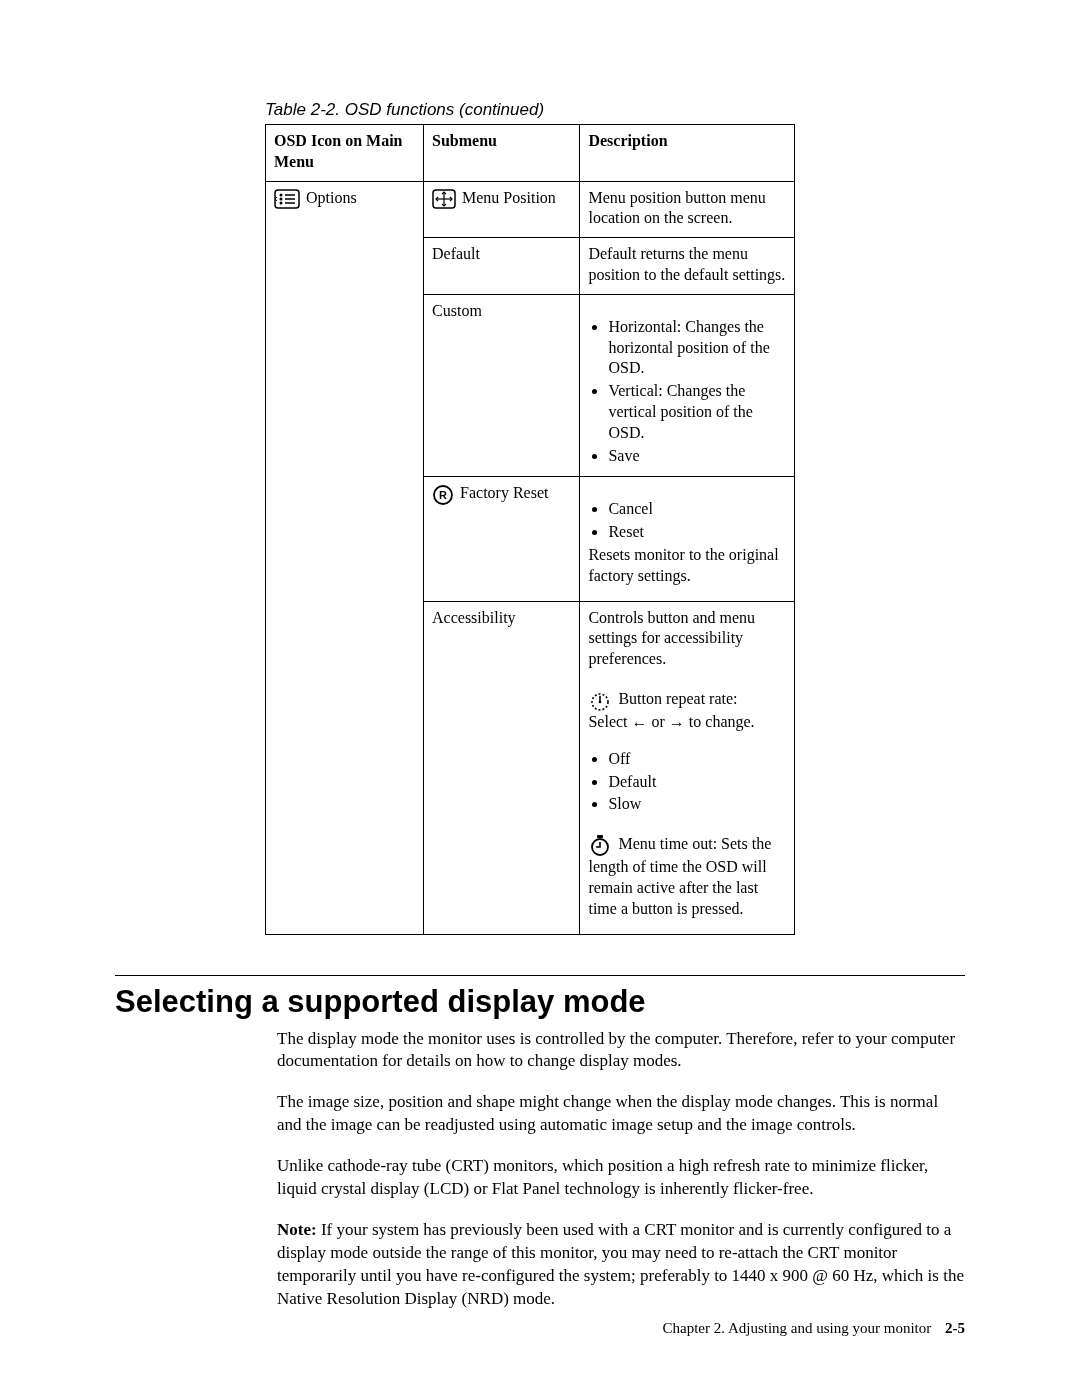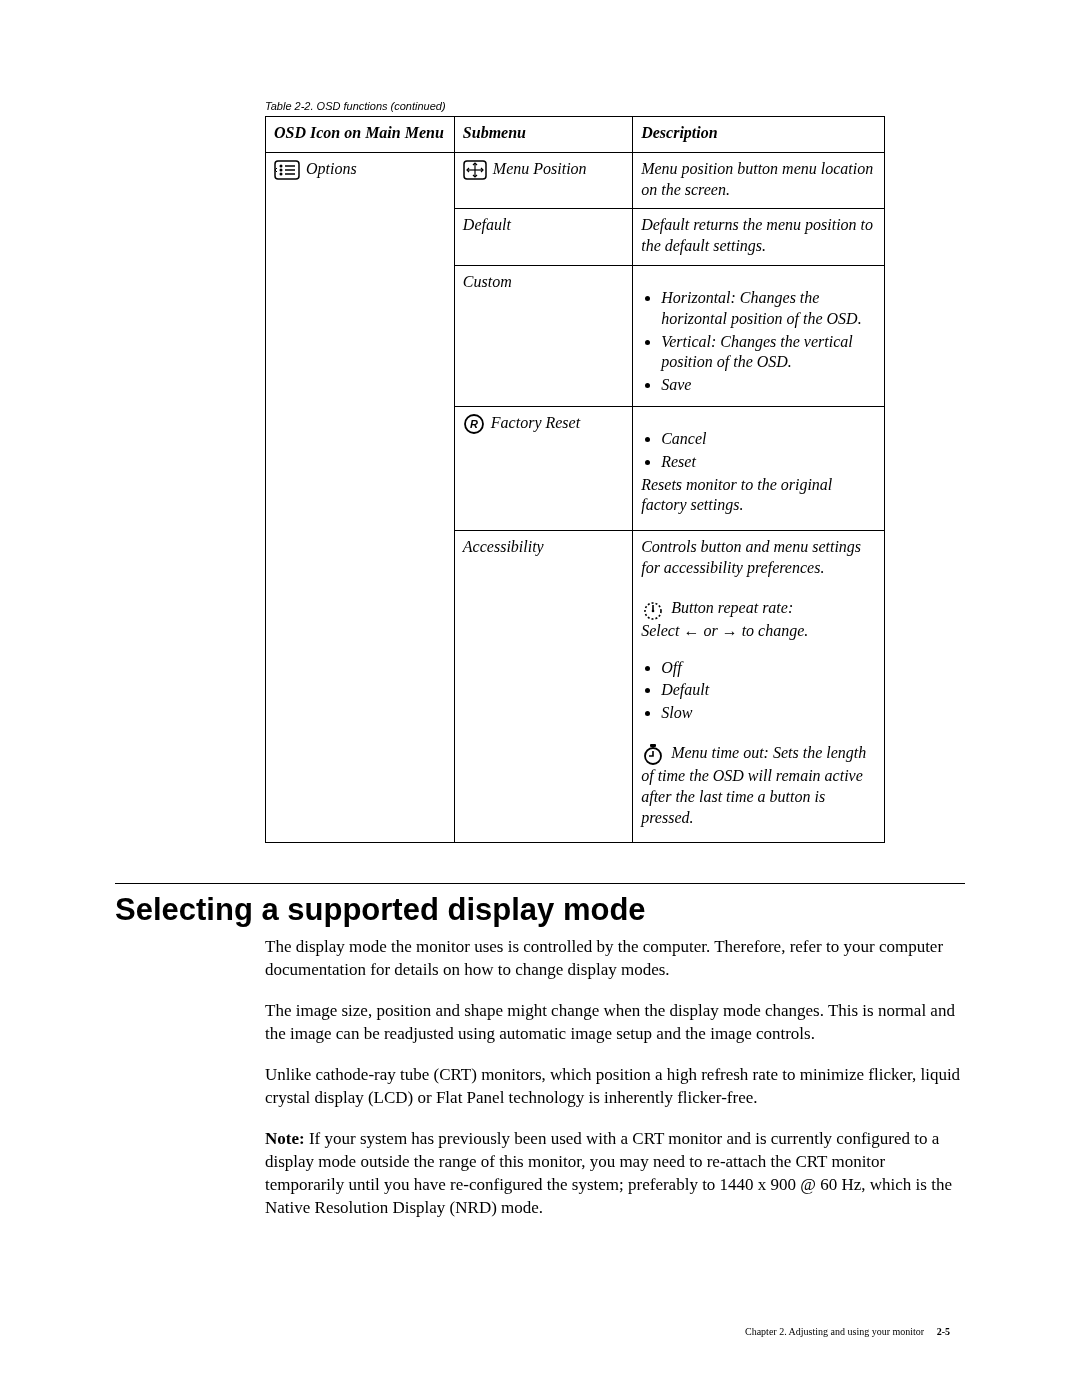--- a/index.html
+++ b/index.html
@@ -14,31 +14,30 @@
     box-sizing: border-box;
   }
   .page {
     padding: 100px 115px 60px 115px;
     box-sizing: border-box;
     height: 100%;
     position: relative;
   }
   .table-caption {
     font-style: italic;
-    font-size: 11px;
+    font-size: 17px;
     margin: 0 0 4px 150px;
     font-family: Arial, Helvetica, sans-serif;
   }
   table.osd {
     border-collapse: collapse;
     margin-left: 150px;
-    width: 620px;
+    width: 530px;
     font-size: 16px;
     line-height: 1.3;
-    font-style: italic;
   }
   table.osd th, table.osd td {
     border: 1px solid #000;
     padding: 6px 8px 8px 8px;
     text-align: left;
     vertical-align: top;
   }
   table.osd th {
     font-weight: bold;
   }
@@ -72,29 +71,29 @@
     font-weight: bold;
     font-size: 31px;
     margin: 0 0 8px 0;
   }
   .body-text {
     margin-left: 150px;
     font-size: 17px;
     line-height: 1.35;
   }
   .body-text p {
-    margin: 0 0 18px 0;
+    margin: 0 0 18px 12px;
   }
   .bold { font-weight: bold; font-family: Liberation Serif, serif; }
 
   .footer {
     position: absolute;
     bottom: 60px;
-    right: 130px;
-    font-size: 10px;
+    right: 115px;
+    font-size: 15px;
     text-align: left;
   }
   .footer .pn { font-weight: bold; margin-left: 10px; }
 
   .arrow { font-family: Arial, sans-serif; }
 </style>
 </head>
 <body>
 
 <div class="page">

